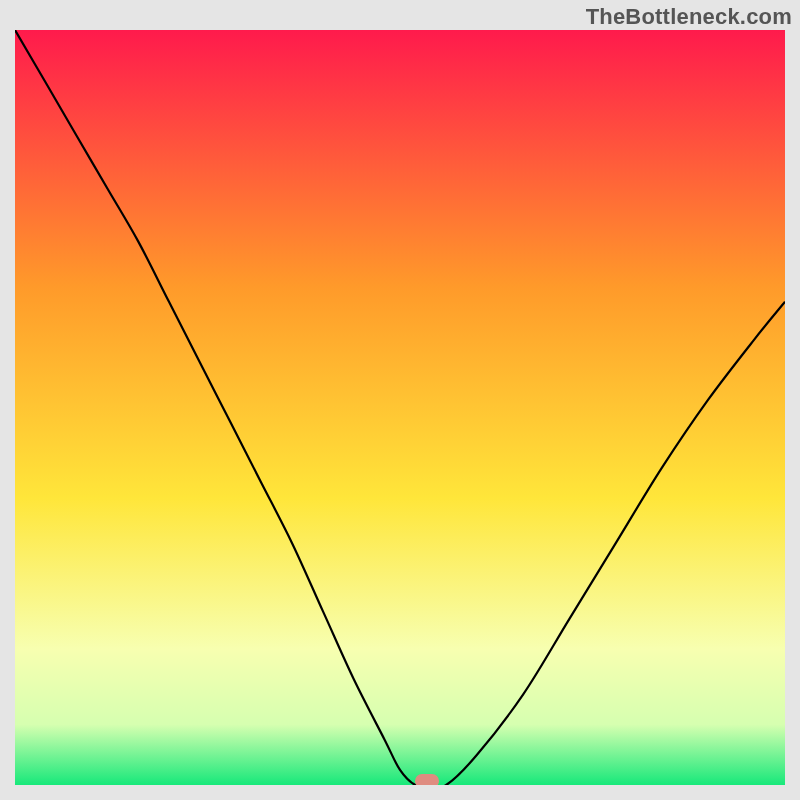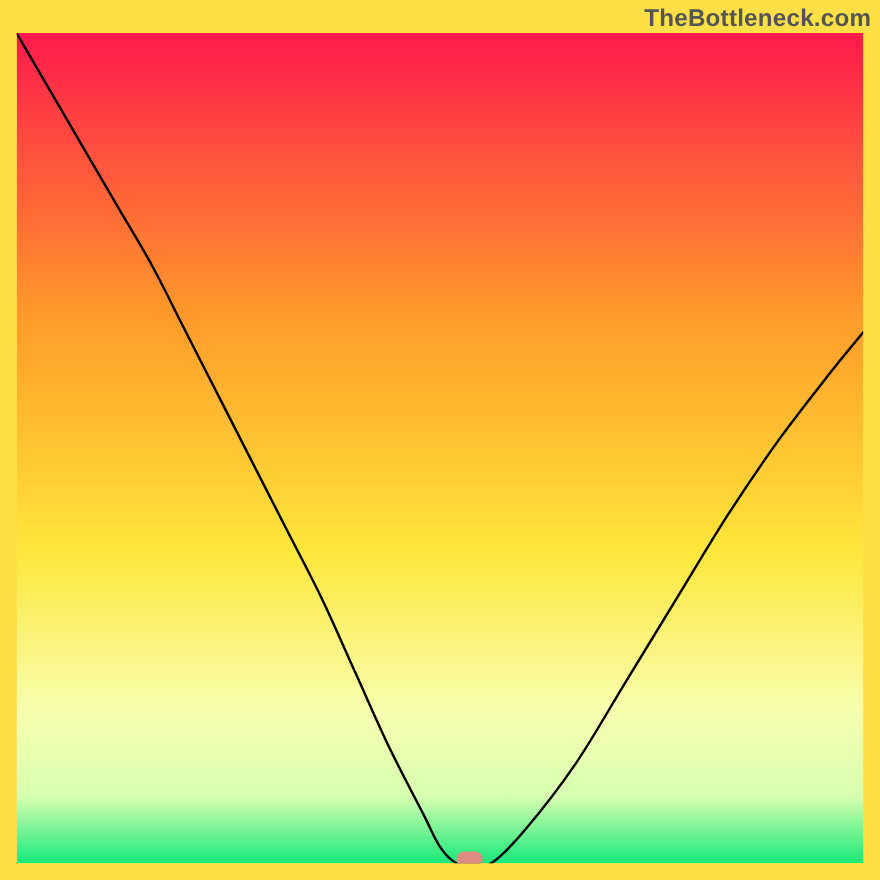--- a/index.html
+++ b/index.html
@@ -8,21 +8,21 @@
     width: 800px;
     height: 800px;
     background: #000;
     font-family: Arial, Helvetica, sans-serif;
     overflow: hidden;
   }
   .container {
     position: relative;
     width: 800px;
     height: 800px;
-    background: #fde047;
+    background: #e5e5e5;
   }
   .attribution {
     position: absolute;
     top: 4px;
     right: 8px;
     color: #555;
     font-size: 22px;
     font-weight: 600;
     letter-spacing: 0.2px;
     z-index: 10;

